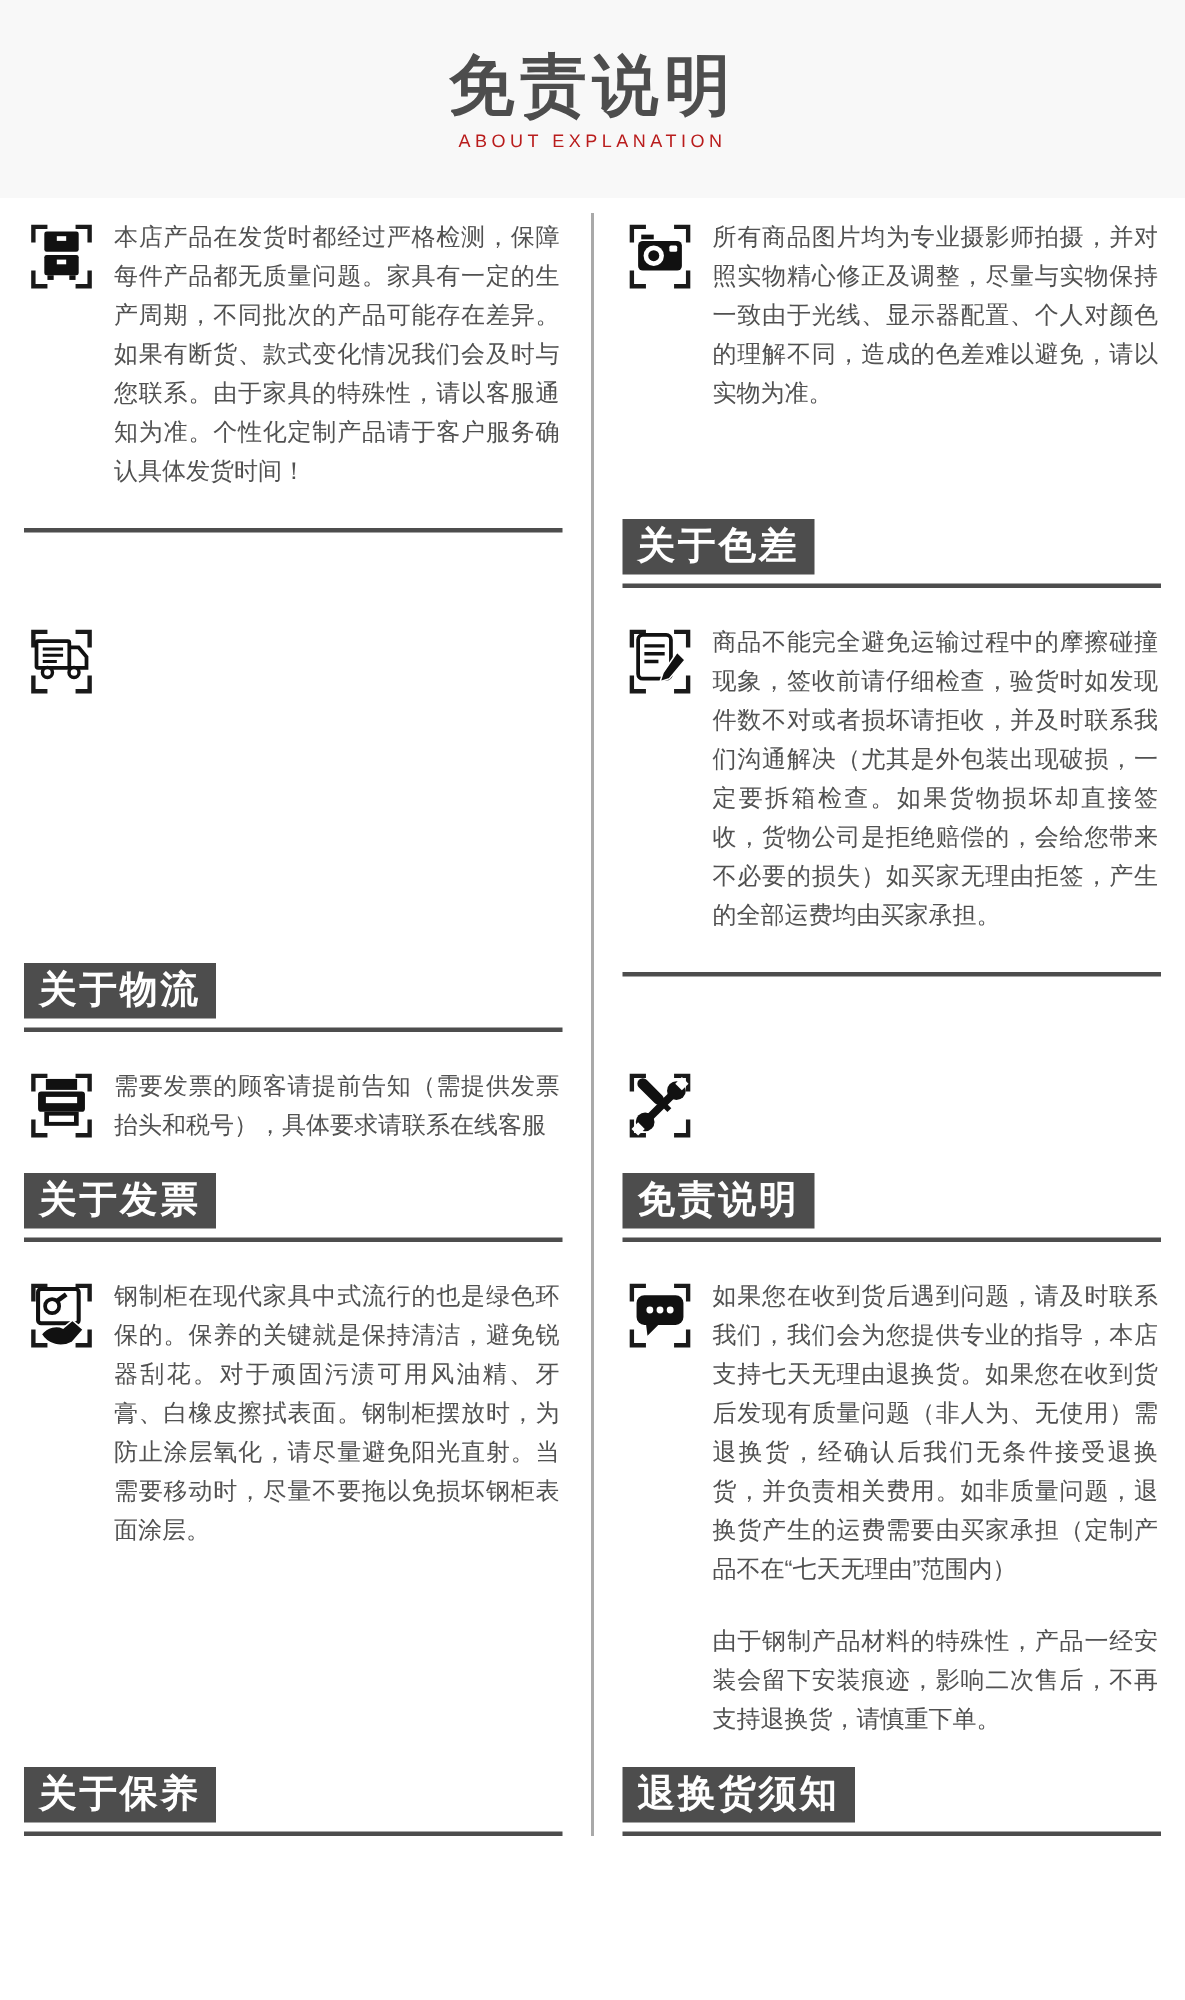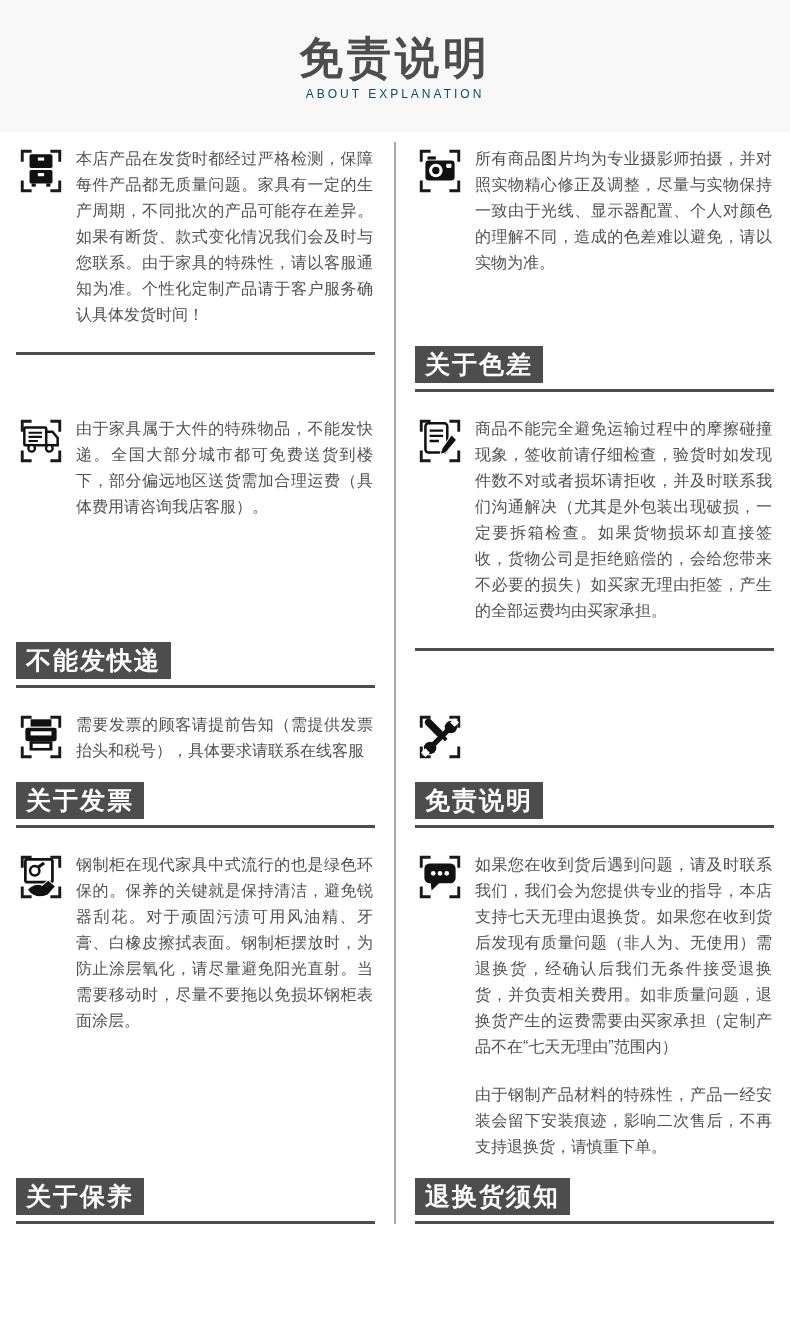--- a/index.html
+++ b/index.html
@@ -20,21 +20,21 @@
     font-size: 44px;
     font-weight: 700;
     color: #4d4d4d;
     letter-spacing: 4px;
     line-height: 1.1;
     text-align: center;
   }
   .header .subtitle {
     margin-top: 5px;
     font-size: 12px;
-    color: #0c4a6e;
+    color: #b91c1c;
     letter-spacing: 3px;
   }
   
   .content {
     position: relative;
     display: grid;
     grid-template-columns: 1fr 1fr;
     column-gap: 40px;
     padding: 0 16px;
   }
@@ -138,38 +138,35 @@
 
   <div class="sec">
     <svg class="icon" viewBox="0 0 48 48" width="50" height="50">
       <use href="#corner-brackets"></use>
       <rect x="8" y="11" width="21" height="17" rx="1" fill="none" stroke="#111" stroke-width="2.4"></rect>
       <path d="M12 16 h13 M12 20 h13 M12 24 h9" fill="none" stroke="#111" stroke-width="2"></path>
       <path d="M29 15 h6 l5 6 v7 h-11" fill="none" stroke="#111" stroke-width="2.4"></path>
       <circle cx="15" cy="31" r="3.2" fill="#fff" stroke="#111" stroke-width="2.2"></circle>
       <circle cx="32" cy="31" r="3.2" fill="#fff" stroke="#111" stroke-width="2.2"></circle>
     </svg>
-    <div class="text-wrap">
-      <p>由于家具属于大件的特殊物品，不能发快递。全国大部分城市都可免费送货到楼下，部分偏远地区送货需加合理运费（具体费用请咨询我店客服）。</p>
-    </div>
   </div>
   <div class="sec">
     <svg class="icon" viewBox="0 0 48 48" width="50" height="50">
       <use href="#corner-brackets"></use>
       <rect x="10" y="7" width="21" height="28" rx="3" fill="none" stroke="#111" stroke-width="2.4"></rect>
       <path d="M14 14 h13 M14 19 h13 M14 24 h9" fill="none" stroke="#111" stroke-width="2.2"></path>
       <path d="M35 18 L40 23 L30 35 L24 37 L26 31 Z" fill="#111" stroke="#fff" stroke-width="1"></path>
     </svg>
     <div class="text-wrap">
       <p>商品不能完全避免运输过程中的摩擦碰撞现象，签收前请仔细检查，验货时如发现件数不对或者损坏请拒收，并及时联系我们沟通解决（尤其是外包装出现破损，一定要拆箱检查。如果货物损坏却直接签收，货物公司是拒绝赔偿的，会给您带来不必要的损失）如买家无理由拒签，产生的全部运费均由买家承担。</p>
     </div>
   </div>
 
   <div class="label-cell">
-    <span class="badge">不能发快递</span>
+    <span class="badge">关于物流</span>
     <div class="rule"></div>
   </div>
   <div class="label-cell">
     <div class="rule"></div>
   </div>
 
   <div class="sec">
     <svg class="icon" viewBox="0 0 48 48" width="50" height="50">
       <use href="#corner-brackets"></use>
       <rect x="14" y="7" width="20" height="7" fill="#111"></rect>

